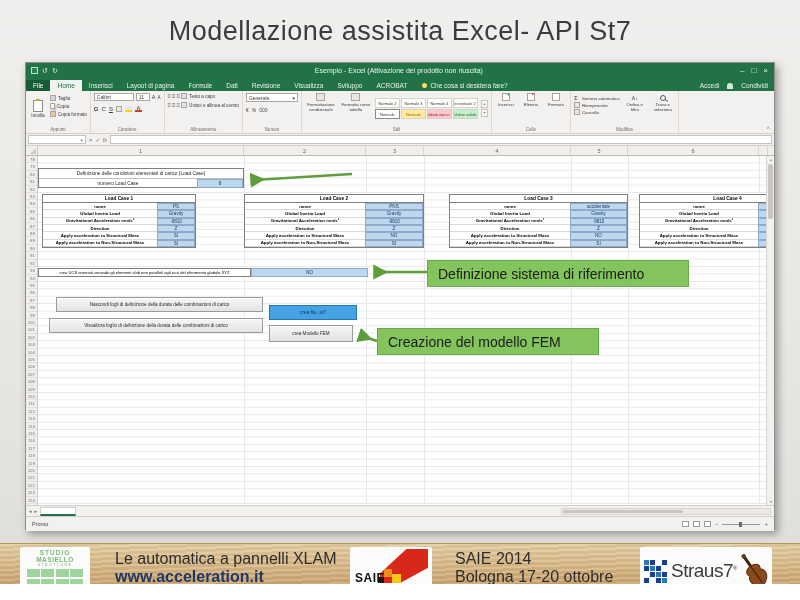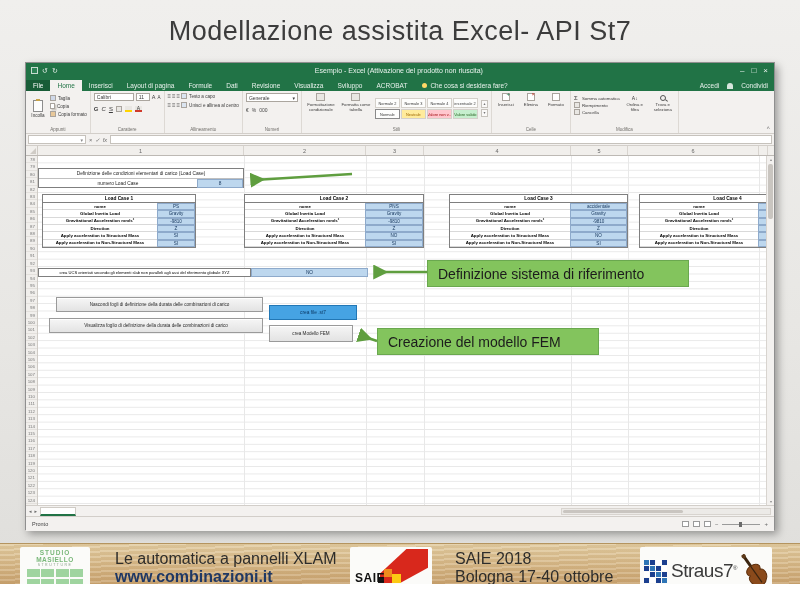--- a/index.html
+++ b/index.html
@@ -631,33 +631,33 @@
           <div></div>
           <div></div>
           <div></div>
           <div></div>
           <div></div>
           <div></div>
         </div>
     </div>
     <div class="ftag">
       <div class="ftag-1">Le automatica a pannelli XLAM</div>
-      <div class="ftag-2">www.combinazioni.it</div>
+      <div class="ftag-2">www.acceleration.it</div>
     </div>
     <div class="fbox fsaie">
       <div class="saie-red"></div>
       <div class="saie-or"></div>
       <div class="saie-ye"></div>
       <div class="saie-bk"></div>
       <div class="saie-txt">SAIE</div>
       <div class="saie-sub">Bologna 17 20 Ottobre</div>
     </div>
     <div class="fevent">
-      <div class="fev-1">SAIE 2018</div>
-      <div class="fev-2">Bologna 17-40 ottobre</div>
+      <div class="fev-1">SAIE 2014</div>
+      <div class="fev-2">Bologna 17-20 ottobre</div>
     </div>
     <div class="fbox fstraus">
       <div class="mosaic" id="straus-mosaic">
           <div class="b2"></div>
           <div class="b1"></div>
           <div class="w"></div>
           <div class="b1"></div>
           <div class="b1"></div>
           <div class="b2"></div>
           <div class="b1"></div>

